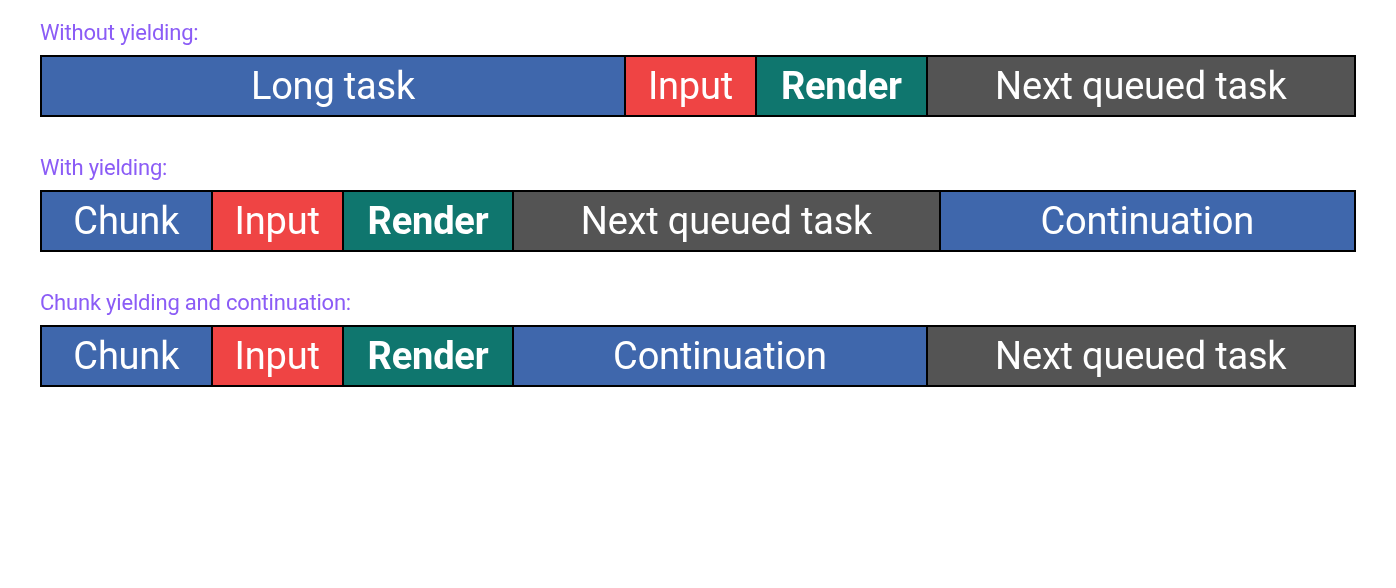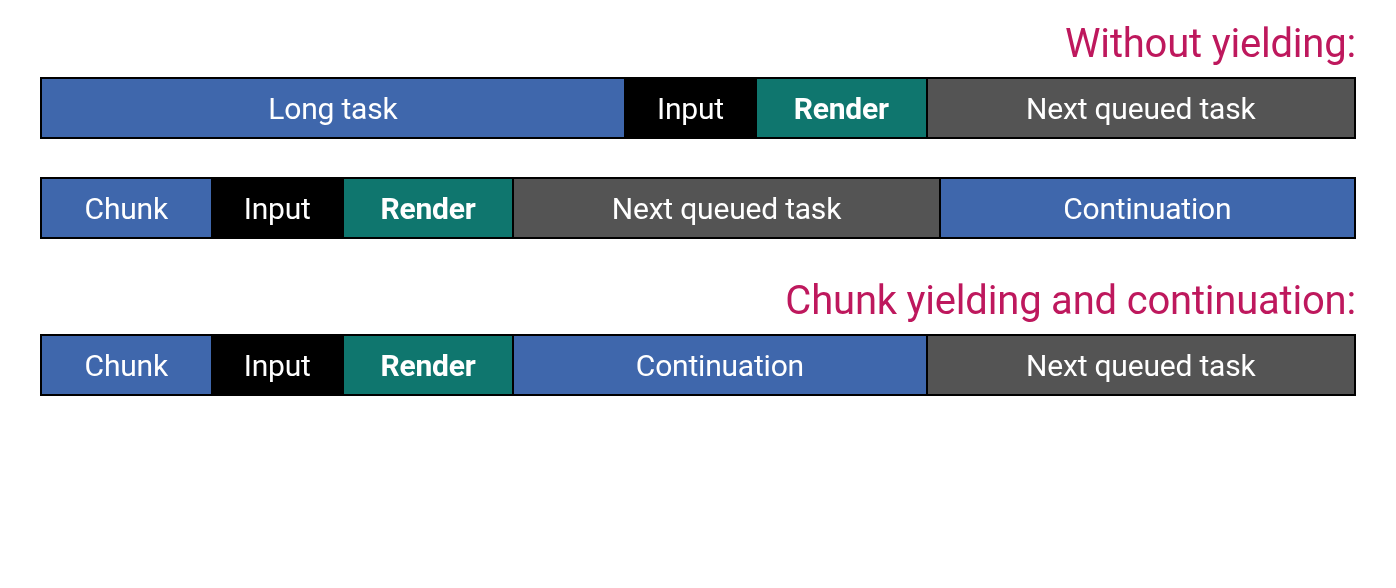--- a/index.html
+++ b/index.html
@@ -13,52 +13,51 @@
       padding: 20px 40px;
       width: 1396px;
     }
     .section {
       margin-bottom: 38px;
     }
     .section:last-child {
       margin-bottom: 0;
     }
     .section-title {
-      font-size: 40px;
+      font-size: 22px;
       font-weight: 400;
-      color: #be185d;
+      color: #8b5cf6;
       margin-bottom: 10px;
       letter-spacing: -0.2px;
-      text-align: right;
     }
     .bar {
       display: flex;
       width: 100%;
       height: 62px;
       border: 2px solid #000000;
     }
     .segment {
       display: flex;
       align-items: center;
       justify-content: center;
       color: #ffffff;
-      font-size: 30px;
+      font-size: 38px;
       font-weight: 400;
       border-right: 2px solid #000000;
       white-space: nowrap;
       letter-spacing: -0.2px;
     }
     .segment:last-child {
       border-right: none;
     }
     .blue {
       background-color: #3f67ac;
     }
     .red {
-      background-color: #000000;
+      background-color: #ef4444;
     }
     .green {
       background-color: #0f766e;
       font-weight: bold;
     }
     .gray {
       background-color: #545454;
       text-align: right;
     }
   </style>
@@ -69,20 +68,21 @@
   <div class="section-title">Without yielding:</div>
   <div class="bar">
     <div class="segment blue" style="flex:0 0 44.5%">Long task</div>
     <div class="segment red" style="flex:0 0 10%">Input</div>
     <div class="segment green" style="flex:0 0 13%">Render</div>
     <div class="segment gray" style="flex:0 0 32.5%">Next queued task</div>
   </div>
 </div>
 
 <div class="section">
+  <div class="section-title">With yielding:</div>
   <div class="bar">
     <div class="segment blue" style="flex:0 0 13%">Chunk</div>
     <div class="segment red" style="flex:0 0 10%">Input</div>
     <div class="segment green" style="flex:0 0 13%">Render</div>
     <div class="segment gray" style="flex:0 0 32.5%">Next queued task</div>
     <div class="segment blue" style="flex:0 0 31.5%">Continuation</div>
   </div>
 </div>
 
 <div class="section">

